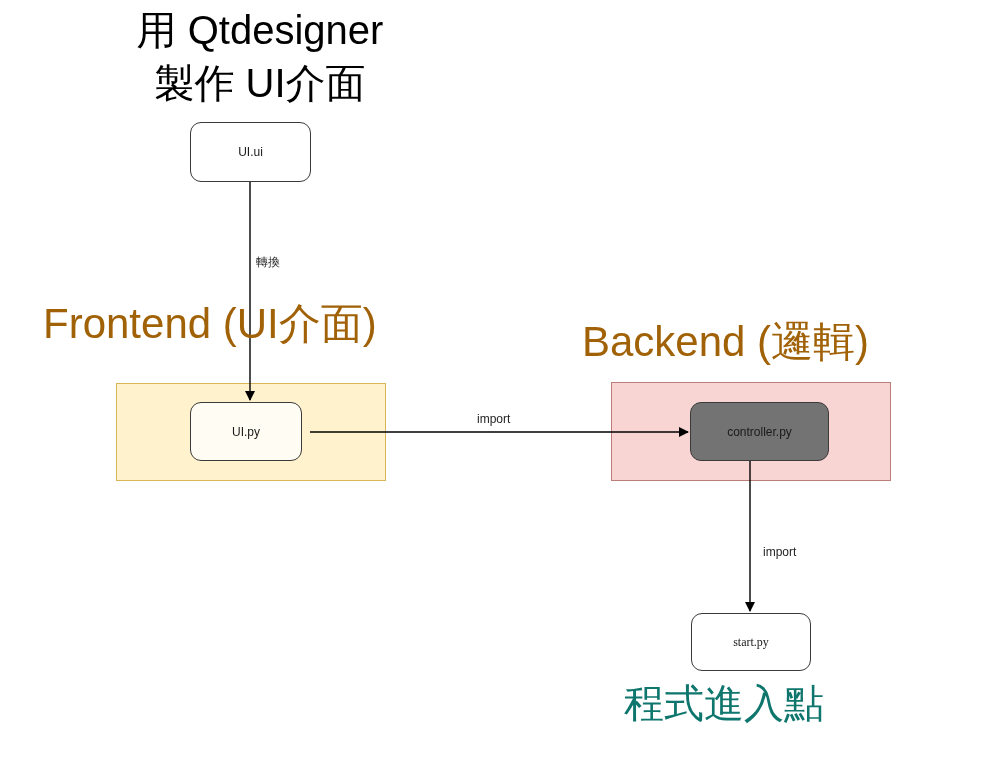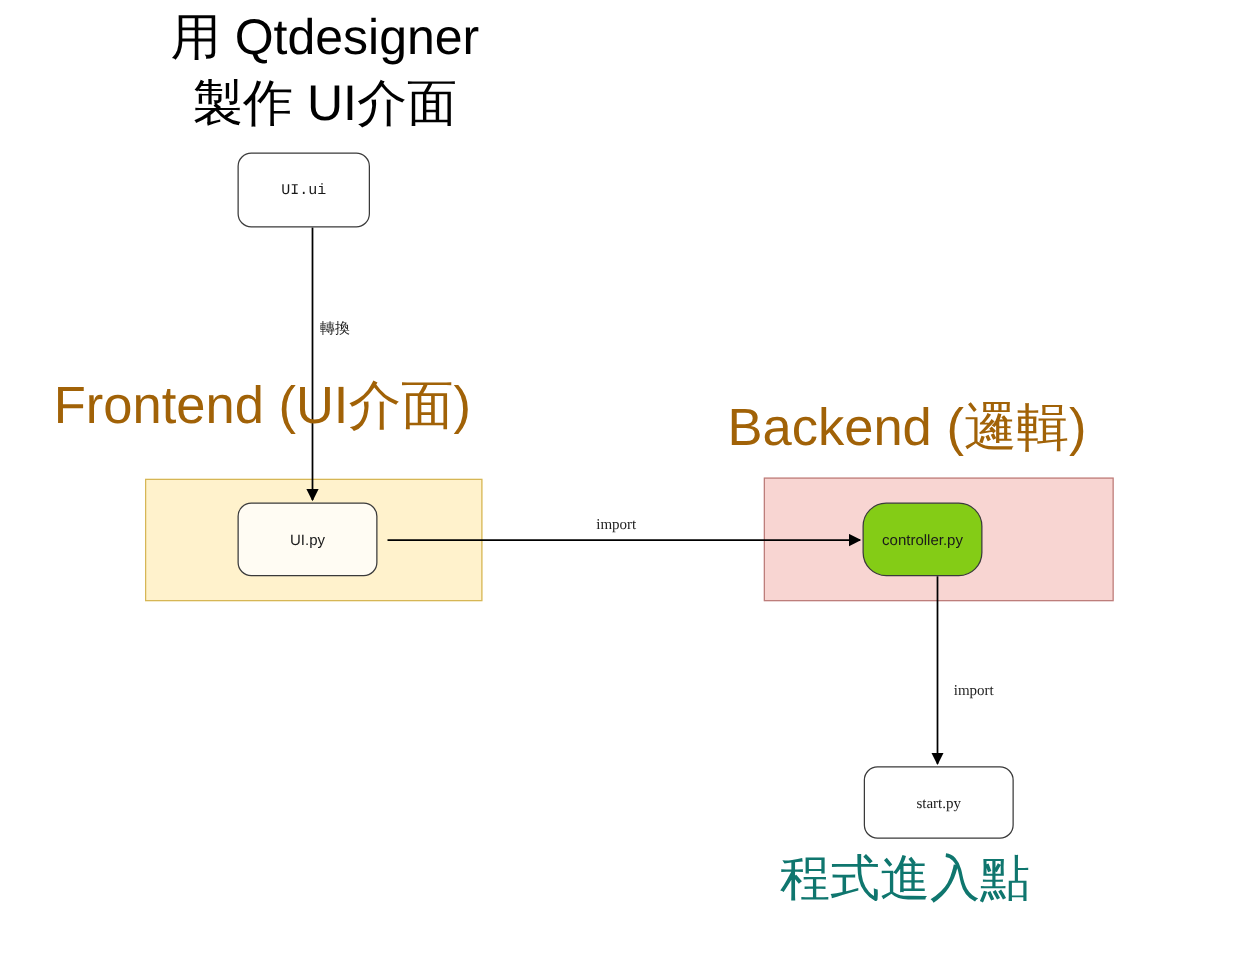--- a/index.html
+++ b/index.html
@@ -63,32 +63,31 @@
   .node {
     border: 1px solid #3a3a3a;
     border-radius: 11px;
     display: flex;
     align-items: center;
     justify-content: center;
     font-size: 12px;
     color: #1a1a1a;
     z-index: 3;
   }
-  .node-ui-ui       { left: 190px; top: 122px; width: 106px; height: 60px; background: #ffffff; font-family: Liberation Mono, monospace; }
+  .node-ui-ui       { left: 190px; top: 122px; width: 121px; height: 60px; background: #ffffff; }
   .node-ui-py       { left: 190px; top: 402px; width: 112px; height: 59px; background: #fffcf3; }
-  .node-controller  { left: 690px; top: 402px; width: 96px; height: 59px; background: #84cc16; border-radius: 19px; }
+  .node-controller  { left: 690px; top: 402px; width: 139px; height: 59px; background: #737373; }
   .node-start       { left: 691px; top: 613px; width: 120px; height: 58px; background: #ffffff; font-family: Liberation Serif, serif; }
 
   
   .edge-label {
     font-size: 12px;
     color: #1f1f1f;
     white-space: nowrap;
     z-index: 4;
-    font-family: Liberation Serif, serif;
   }
   .label-convert        { left: 256px; top: 254px; }
   .label-import-h       { left: 477px; top: 412px; }
   .label-import-v       { left: 763px; top: 545px; }
 
   .edges-svg {
     left: 0; top: 0;
     z-index: 2;
     pointer-events: none;
   }

